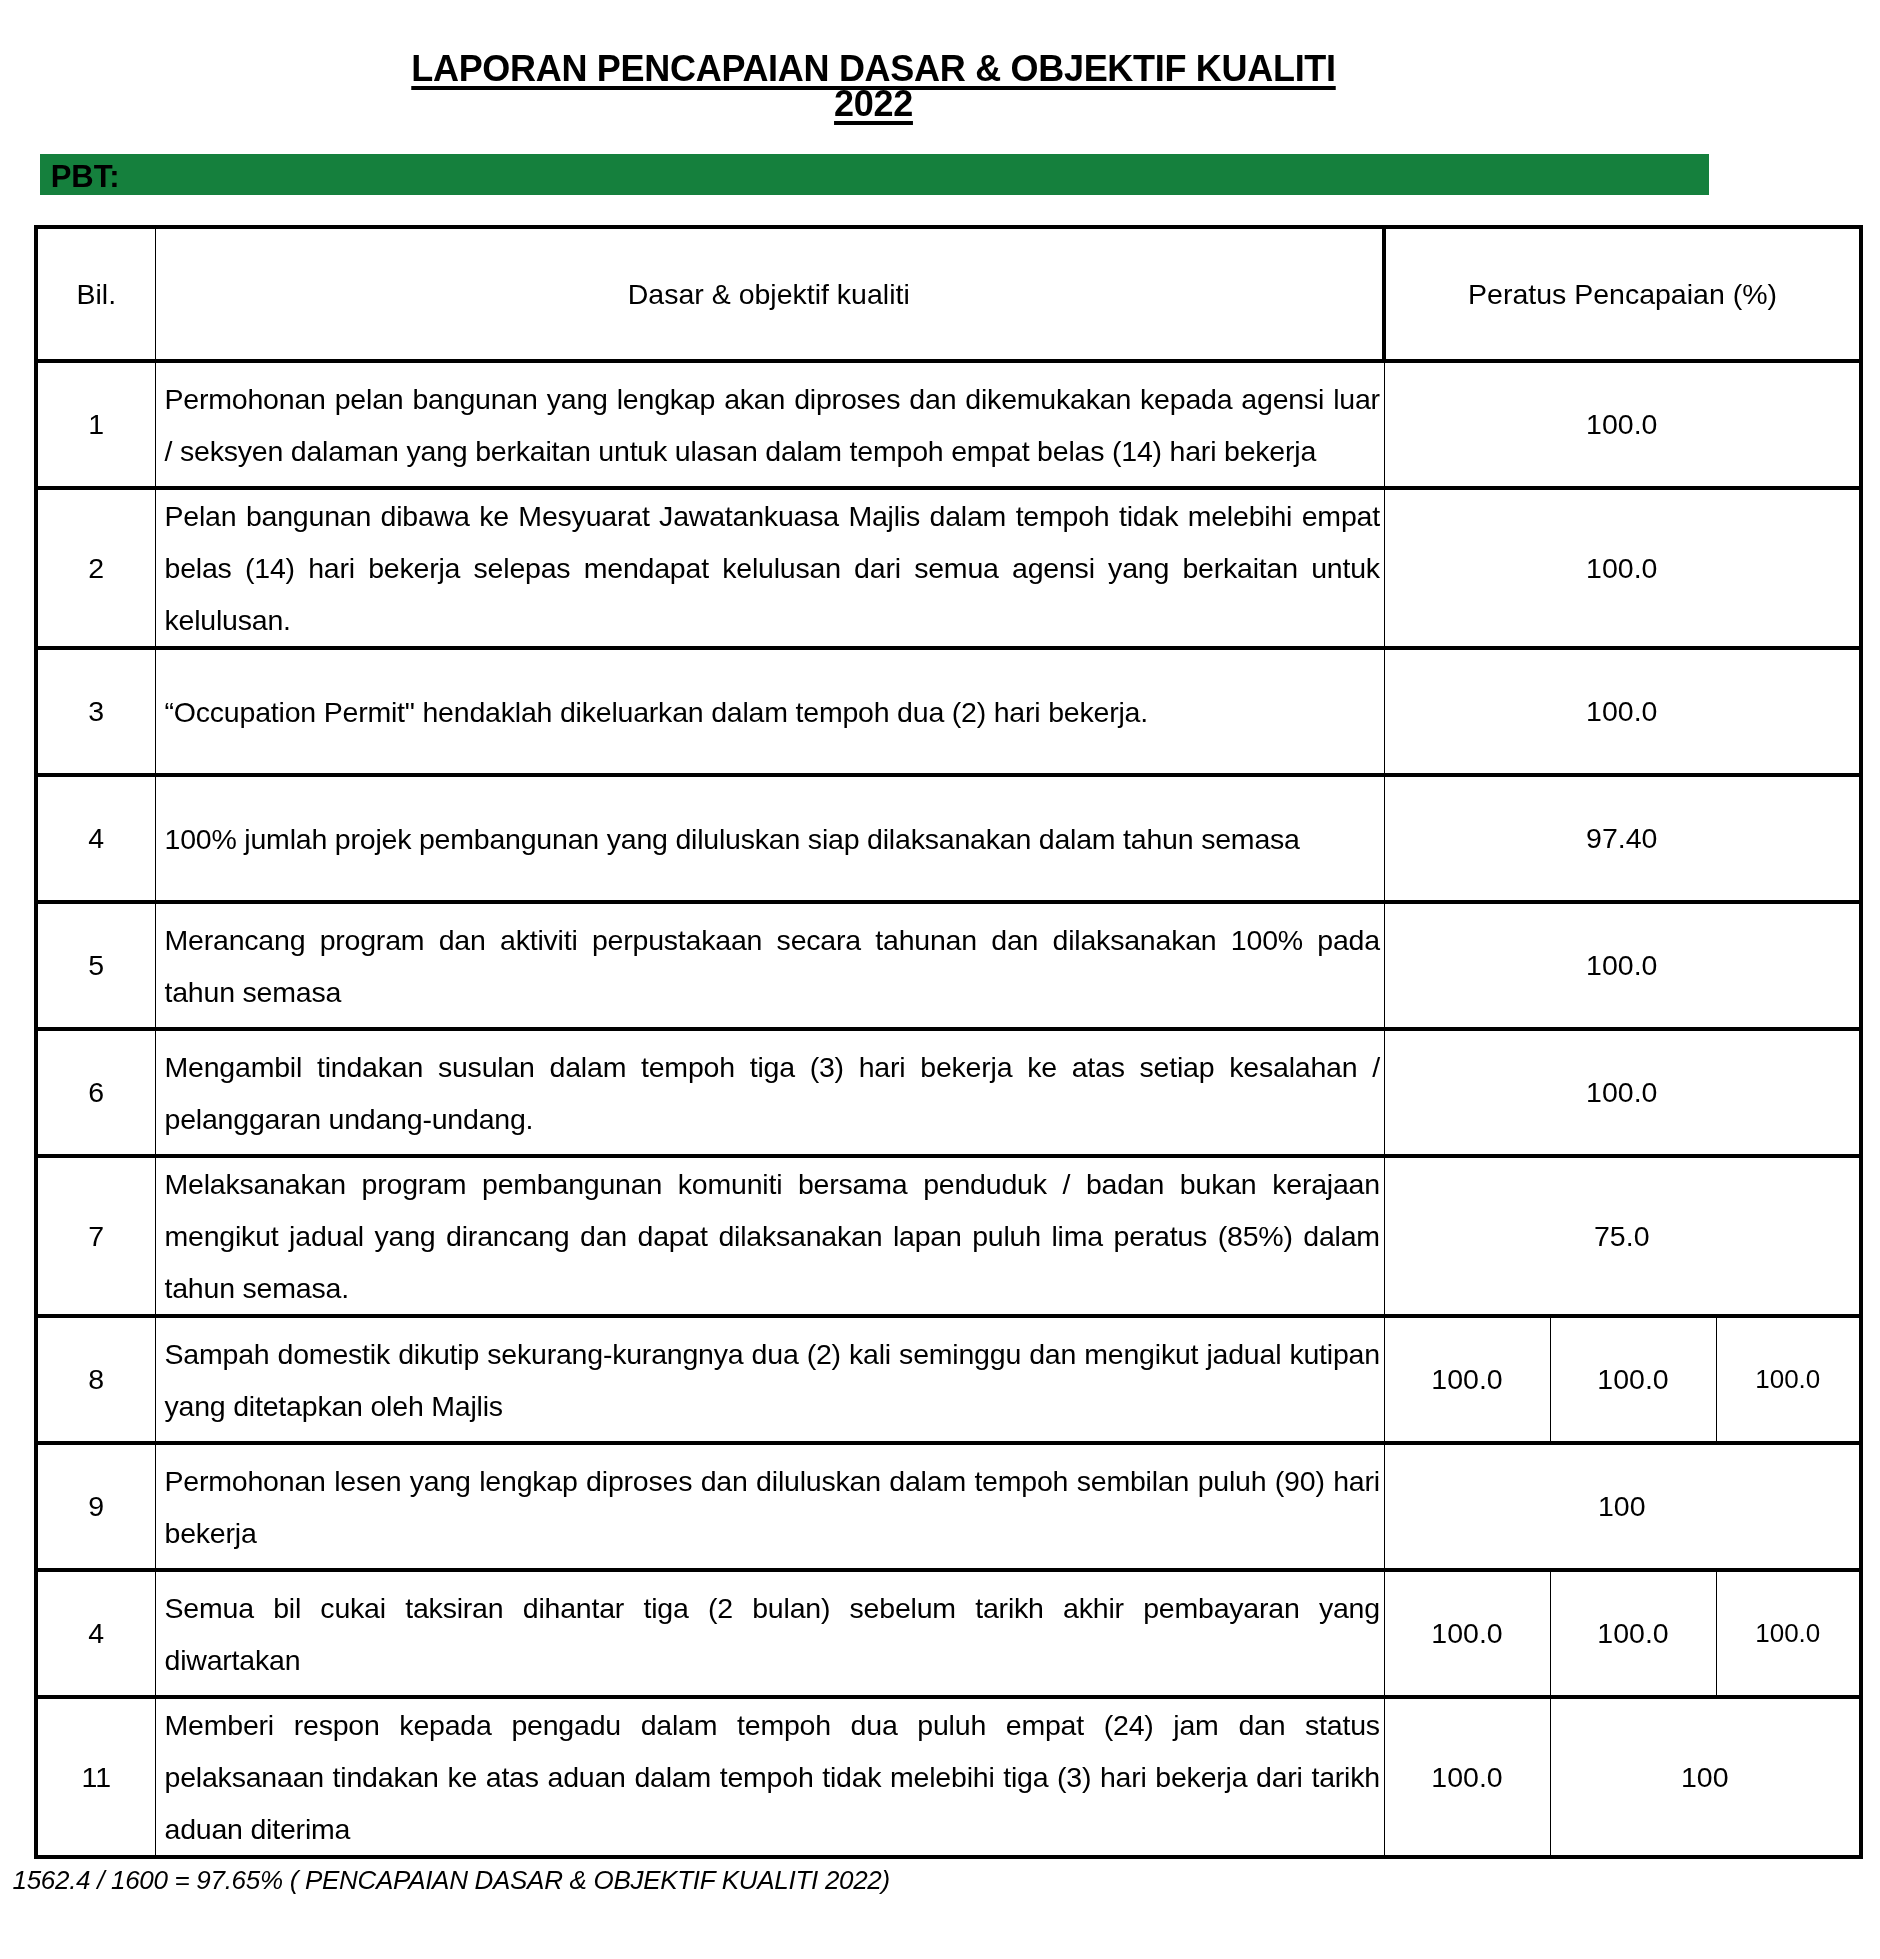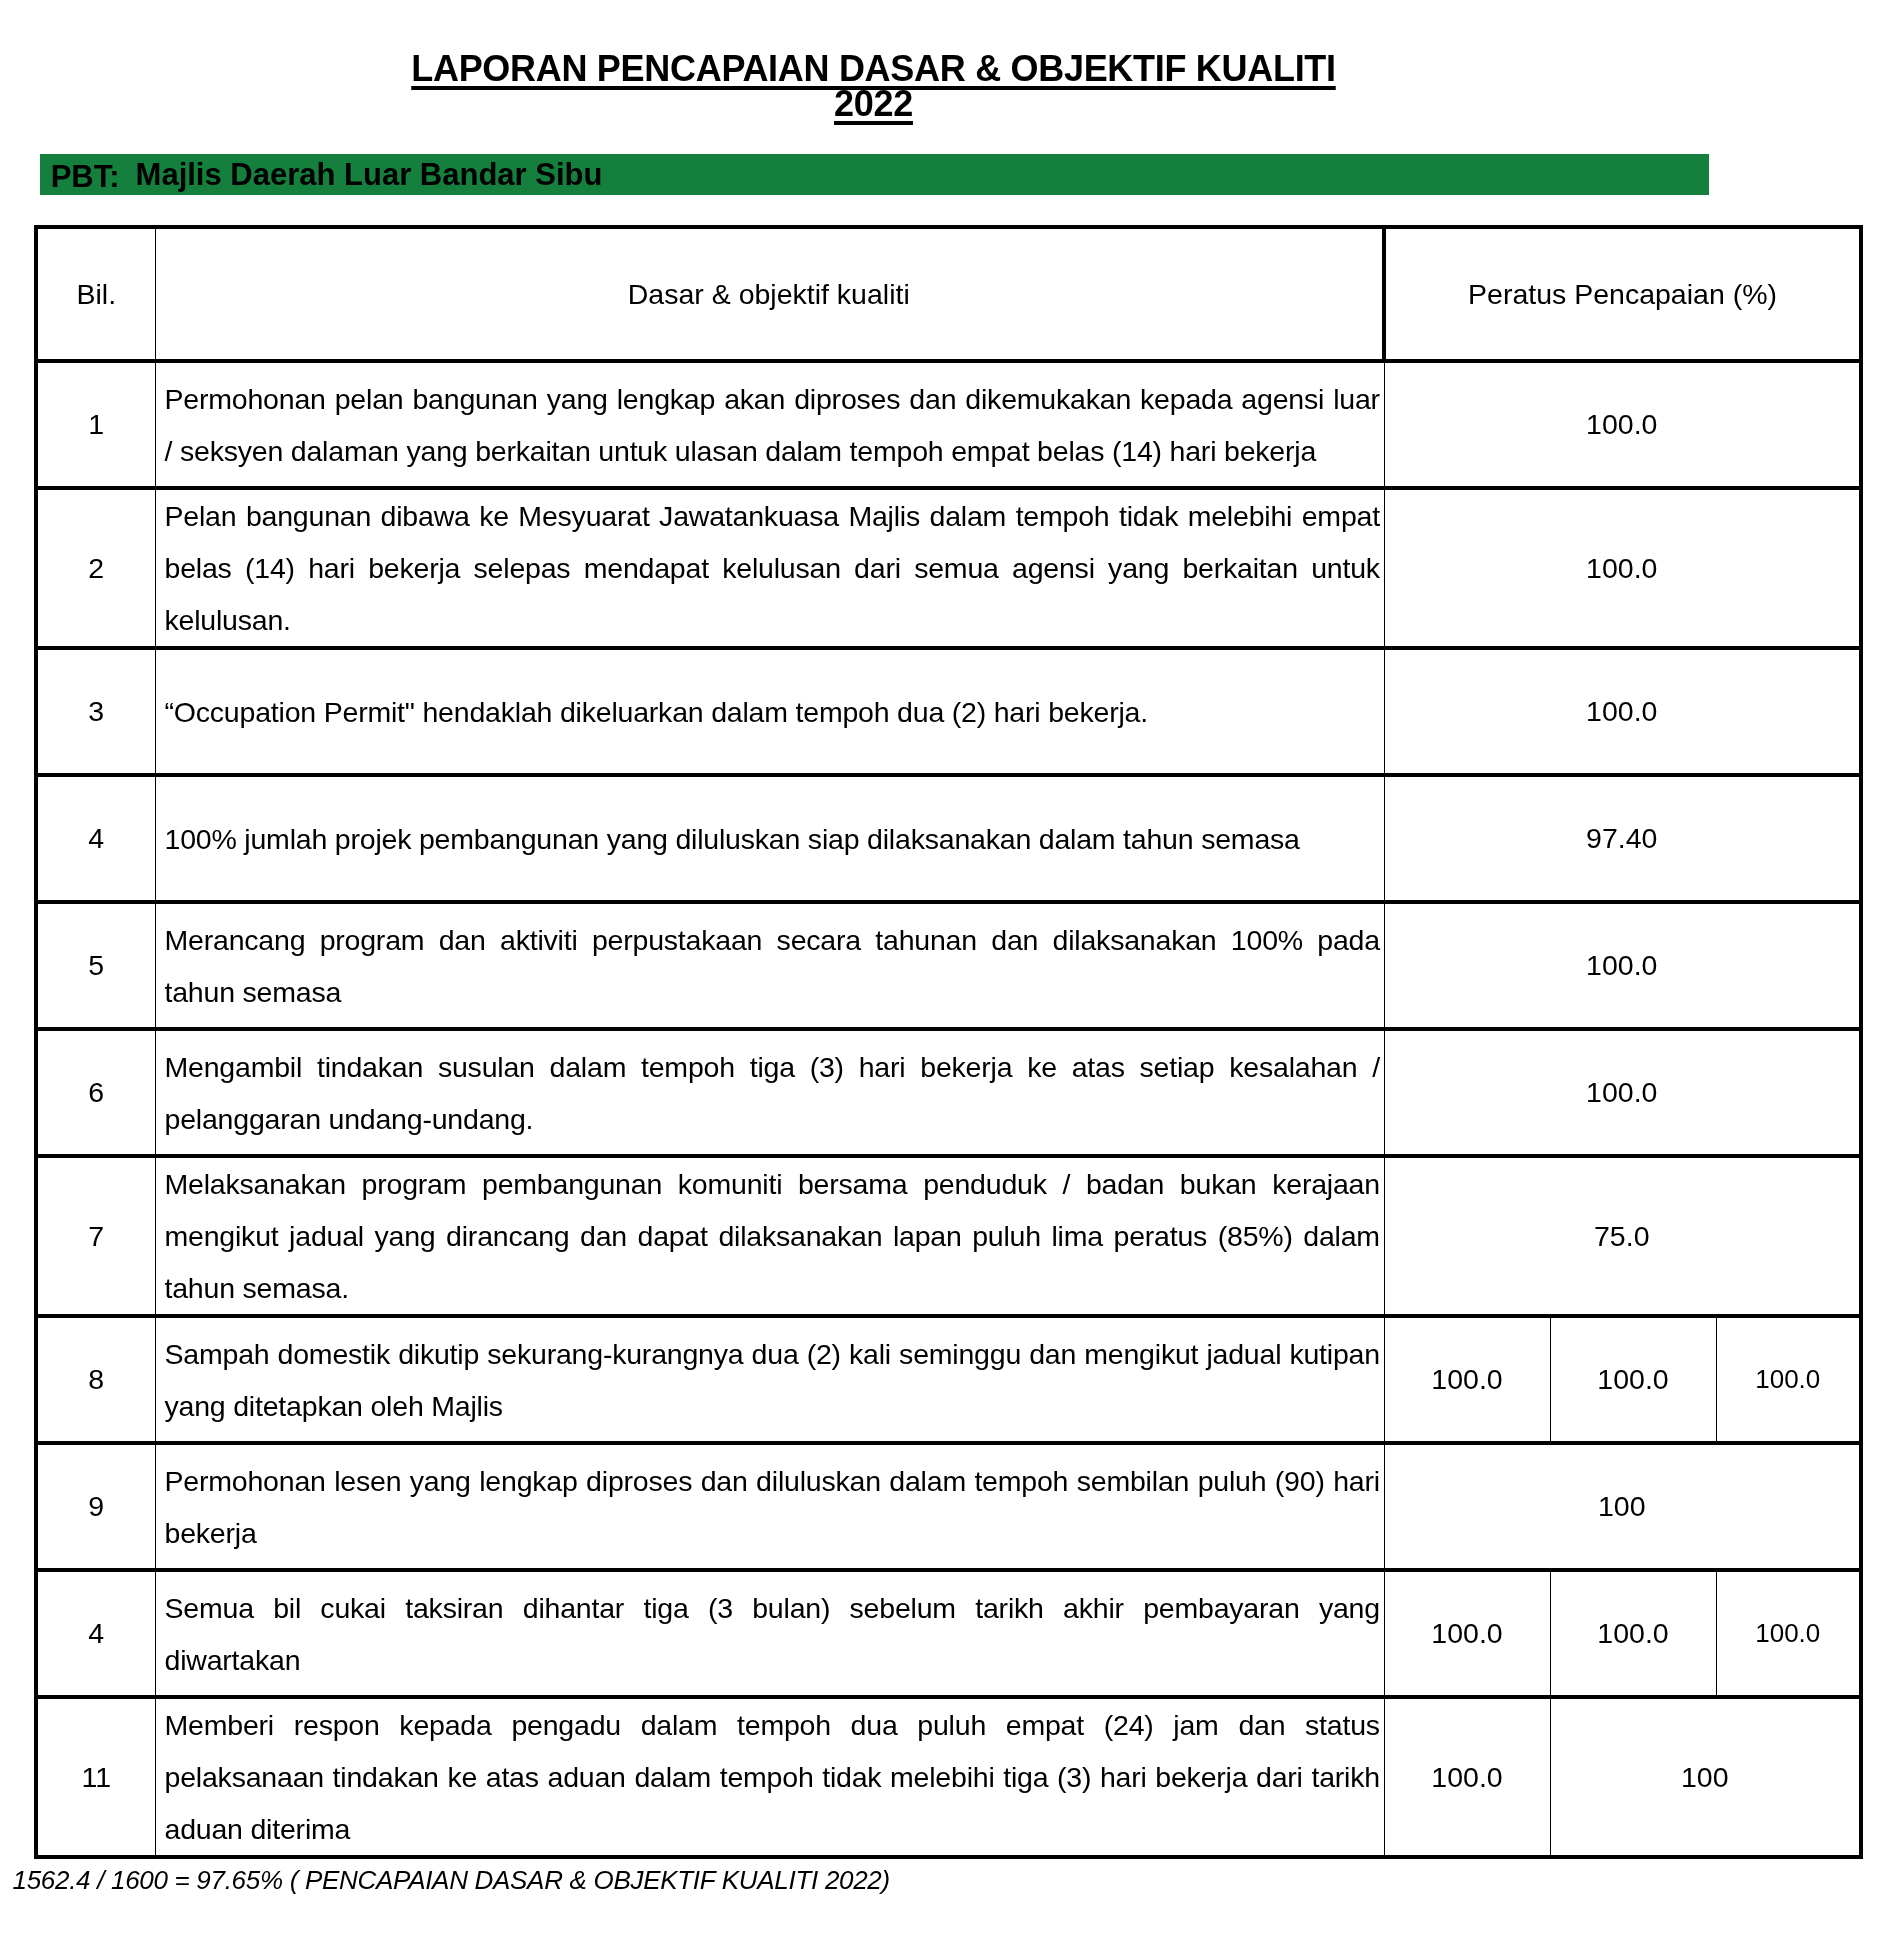--- a/index.html
+++ b/index.html
@@ -51,21 +51,20 @@
   }
 </style>
 </head>
 <body>
 
 <div class="title main">LAPORAN PENCAPAIAN DASAR &amp; OBJEKTIF KUALITI</div>
 <div class="title year">2022</div>
 
 <div class="pbt-bar">
   <span class="pbt-label">PBT:</span>
-  <span class="pbt-value">Majlis Daerah Luar Bandar Sibu</span>
 </div>
 
 <table class="report">
   <colgroup>
     <col style="width:119px">
     <col style="width:1229px">
     <col style="width:166px">
     <col style="width:166px">
     <col style="width:145px">
   </colgroup>
@@ -119,21 +118,21 @@
         <td class="pct">100.0</td>
         <td class="pct small">100.0</td>
       </tr>
       <tr>
         <td class="bil">9</td>
         <td class="desc">Permohonan lesen yang lengkap diproses dan diluluskan dalam tempoh sembilan puluh (90) hari bekerja</td>
         <td class="pct" colspan="3" style="border-left: 1.8px solid rgb(0, 0, 0);">100</td>
       </tr>
       <tr>
         <td class="bil">4</td>
-        <td class="desc">Semua bil cukai taksiran dihantar tiga (3 bulan) sebelum tarikh akhir pembayaran yang diwartakan</td>
+        <td class="desc">Semua bil cukai taksiran dihantar tiga (2 bulan) sebelum tarikh akhir pembayaran yang diwartakan</td>
         <td class="pct" style="border-left: 1.8px solid rgb(0, 0, 0);">100.0</td>
         <td class="pct">100.0</td>
         <td class="pct small">100.0</td>
       </tr>
       <tr>
         <td class="bil">11</td>
         <td class="desc">Memberi respon kepada pengadu dalam tempoh dua puluh empat (24) jam dan status pelaksanaan tindakan ke atas aduan dalam tempoh tidak melebihi tiga (3) hari bekerja dari tarikh aduan diterima</td>
         <td class="pct" style="border-left: 1.8px solid rgb(0, 0, 0);">100.0</td>
         <td class="pct" colspan="2">100</td>
       </tr>

